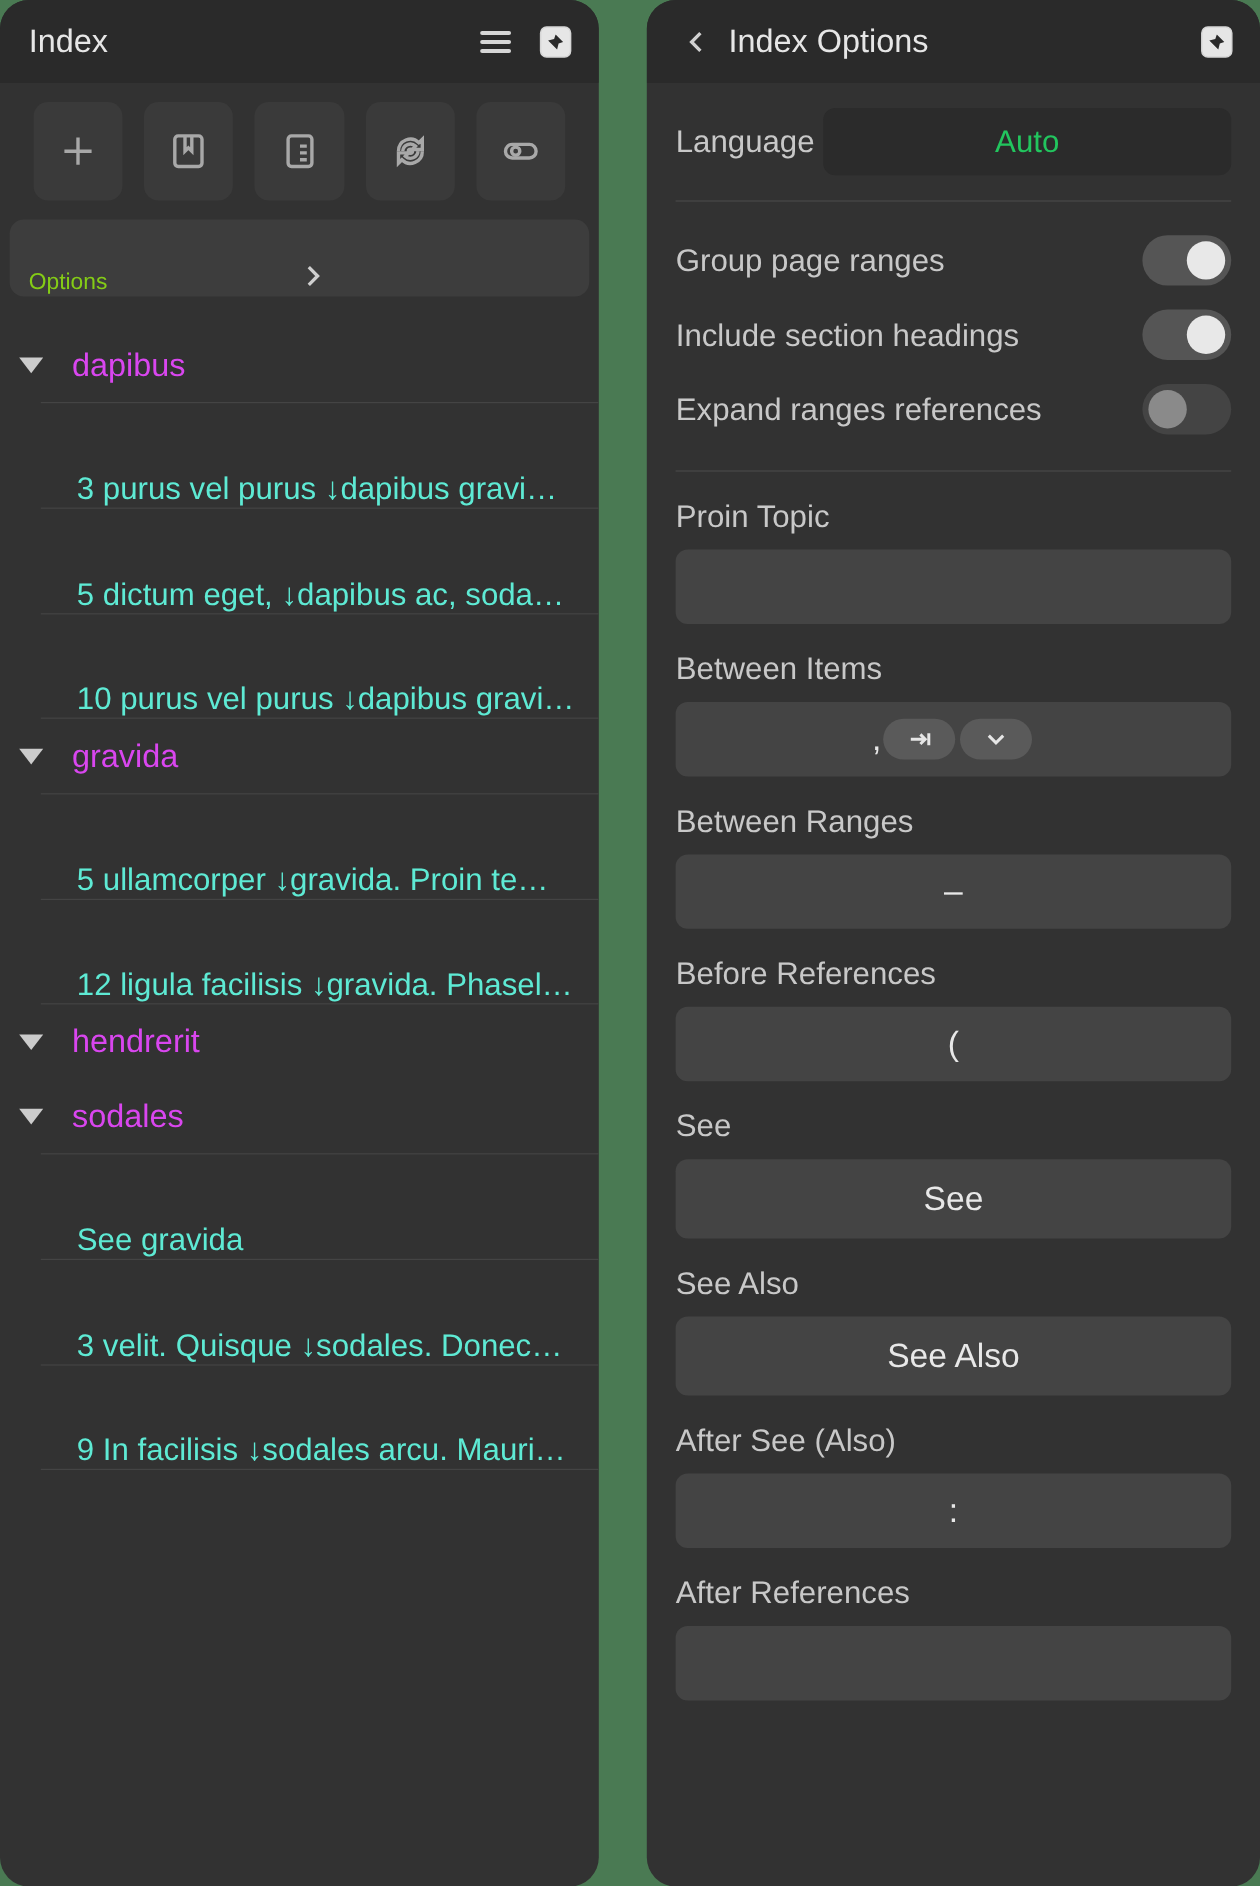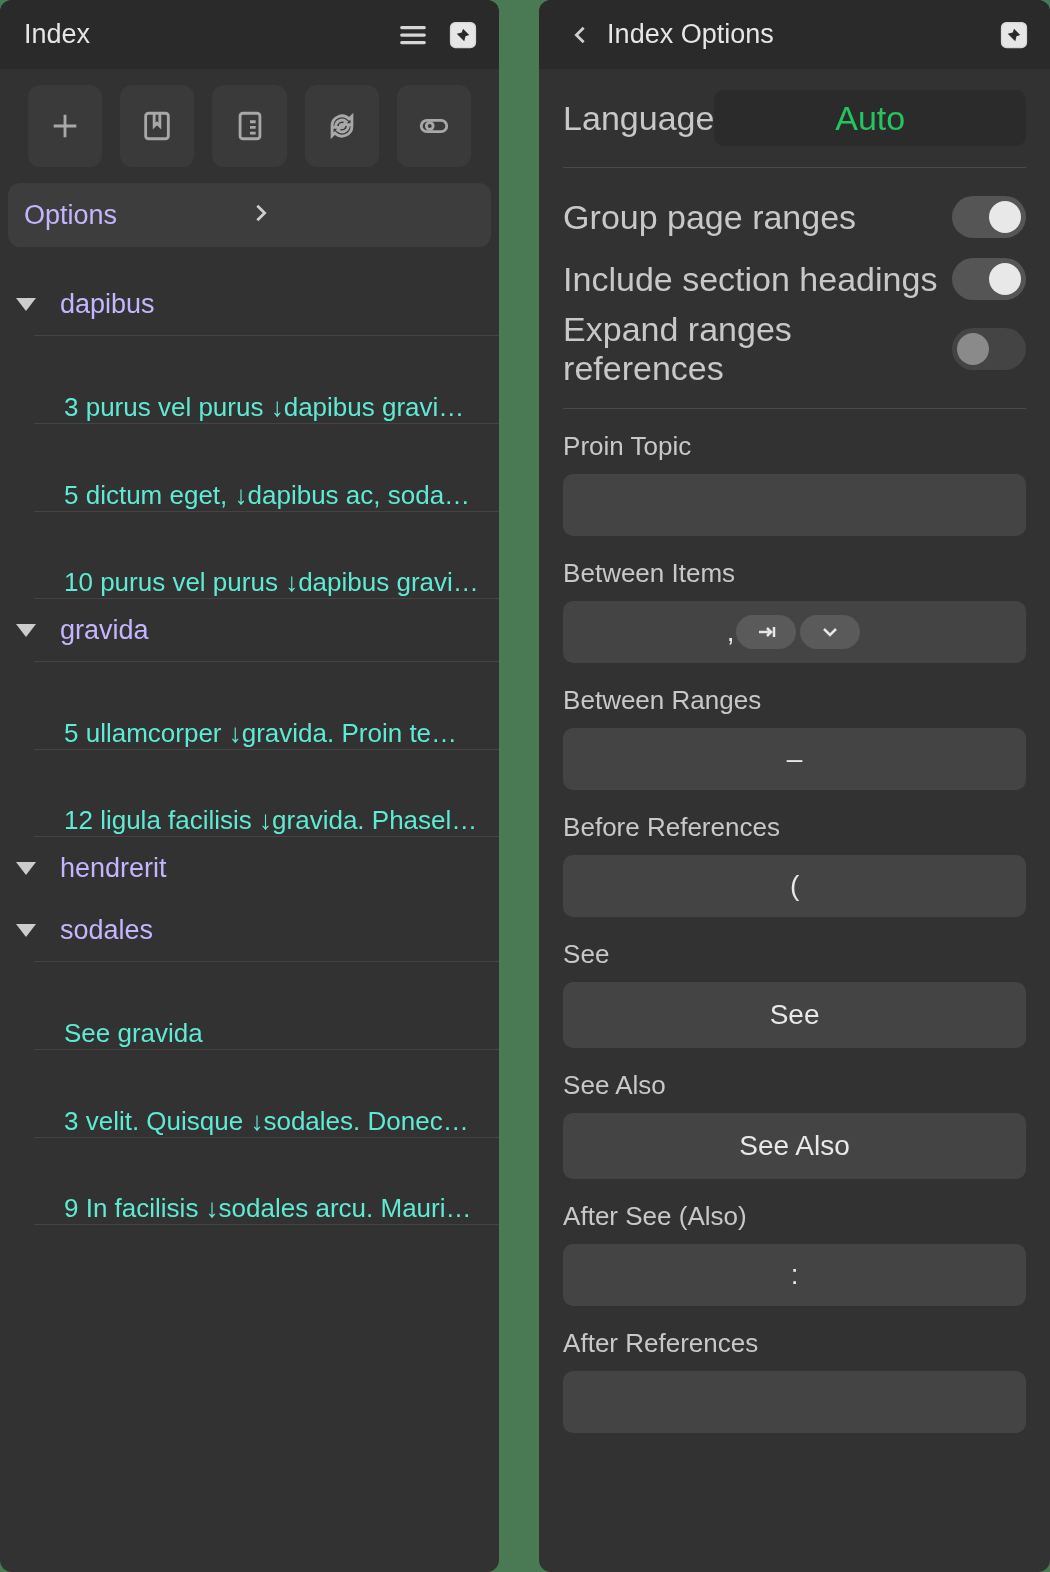--- a/index.html
+++ b/index.html
@@ -5,21 +5,21 @@
   * { box-sizing: border-box; margin: 0; padding: 0; }
   html, body { width: 1050px; height: 1572px; overflow: hidden; }
   body {
     background: #4a7a53;
     font-family: -apple-system, Helvetica, Arial, sans-serif;
     color: #d8d8d8;
     display: flex;
   }
   .panel {
     background: #323232;
-    border-radius: 12px;
+    border-radius: 24px;
     display: flex;
     flex-direction: column;
     overflow: hidden;
   }
   .panel-left { width: 508px; height: 1572px; margin-right: 0; }
   .panel-right { width: 520px; height: 1572px; margin-left: 40px; }
 
   
   .panel-header {
     background: #2a2a2a;
@@ -64,38 +64,38 @@
   }
   .tool-btn svg { width: 34px; height: 34px; stroke: #a8a8a8; fill: none; stroke-width: 2; }
 
   
   .options-row {
     margin: 0 8px;
     background: #3d3d3d;
     border-radius: 12px;
     height: 64px;
     display: flex;
-    align-items: center;
+    align-items: flex-end;
     padding: 0 16px;
-    font-size: 27px;
-    color: #c4b5fd;
+    font-size: 19px;
+    color: #84cc16;
     cursor: pointer;
   }
   .options-row span { flex: 1; }
   .chev-right svg { width: 22px; height: 22px; stroke: #cfcfcf; fill: none; stroke-width: 3; }
 
   
   .entry-list { padding-top: 26px; flex: 1; overflow: hidden; }
   .group-header {
     display: flex;
     align-items: center;
     height: 62px;
     padding-left: 16px;
     font-size: 27px;
-    color: #c4b5fd;
+    color: #d946ef;
     cursor: pointer;
   }
   .tri { width: 0; height: 0; border-left: 10px solid transparent; border-right: 10px solid transparent; border-top: 13px solid #cccccc; margin-right: 24px; }
   .group-body { }
   .entry {
     margin-left: 34px;
     border-top: 1px solid #444;
     height: 88px;
     display: flex;
     align-items: flex-end;
@@ -108,21 +108,21 @@
     cursor: pointer;
   }
   .entry:last-child { border-bottom: 1px solid #444; }
 
   
   .right-body { padding: 18px 24px; flex: 1; overflow: hidden; }
   .row {
     display: flex;
     align-items: center;
     min-height: 62px;
-    font-size: 34px;
+    font-size: 26px;
     color: #c8c8c8;
   }
   .row .label { flex: 1; }
   .sel-btn {
     width: 340px;
     height: 56px;
     background: #2b2b2b;
     border-radius: 10px;
     display: inline-flex;
     align-items: center;

